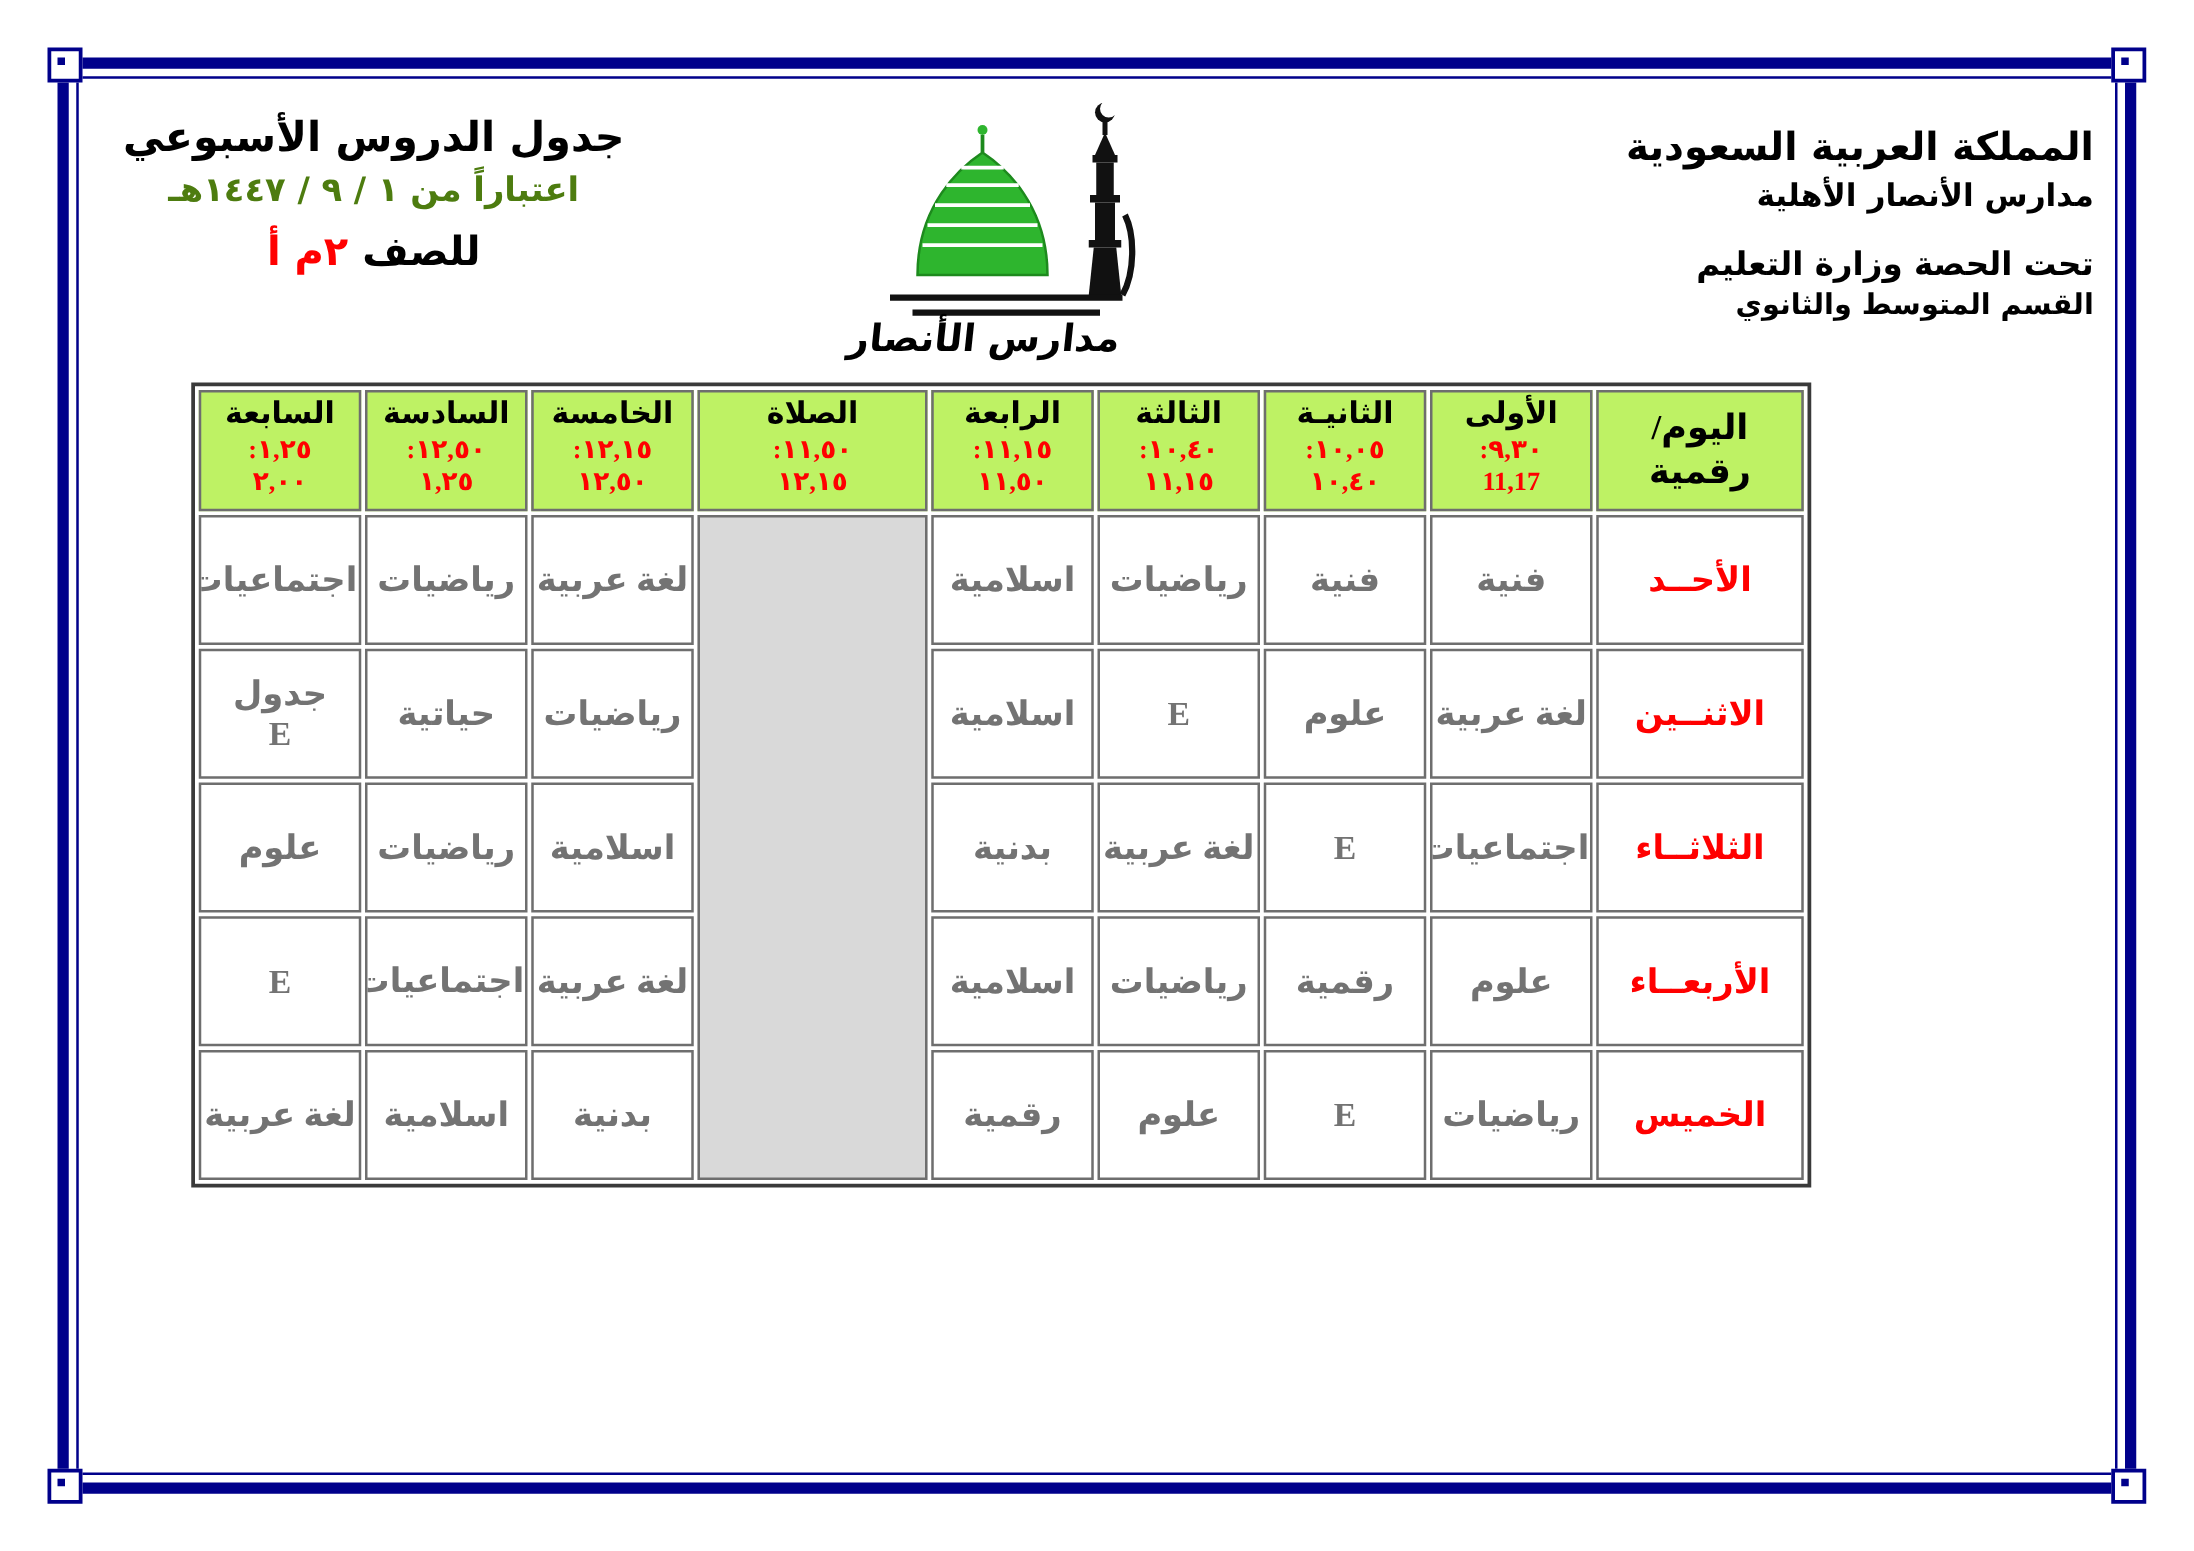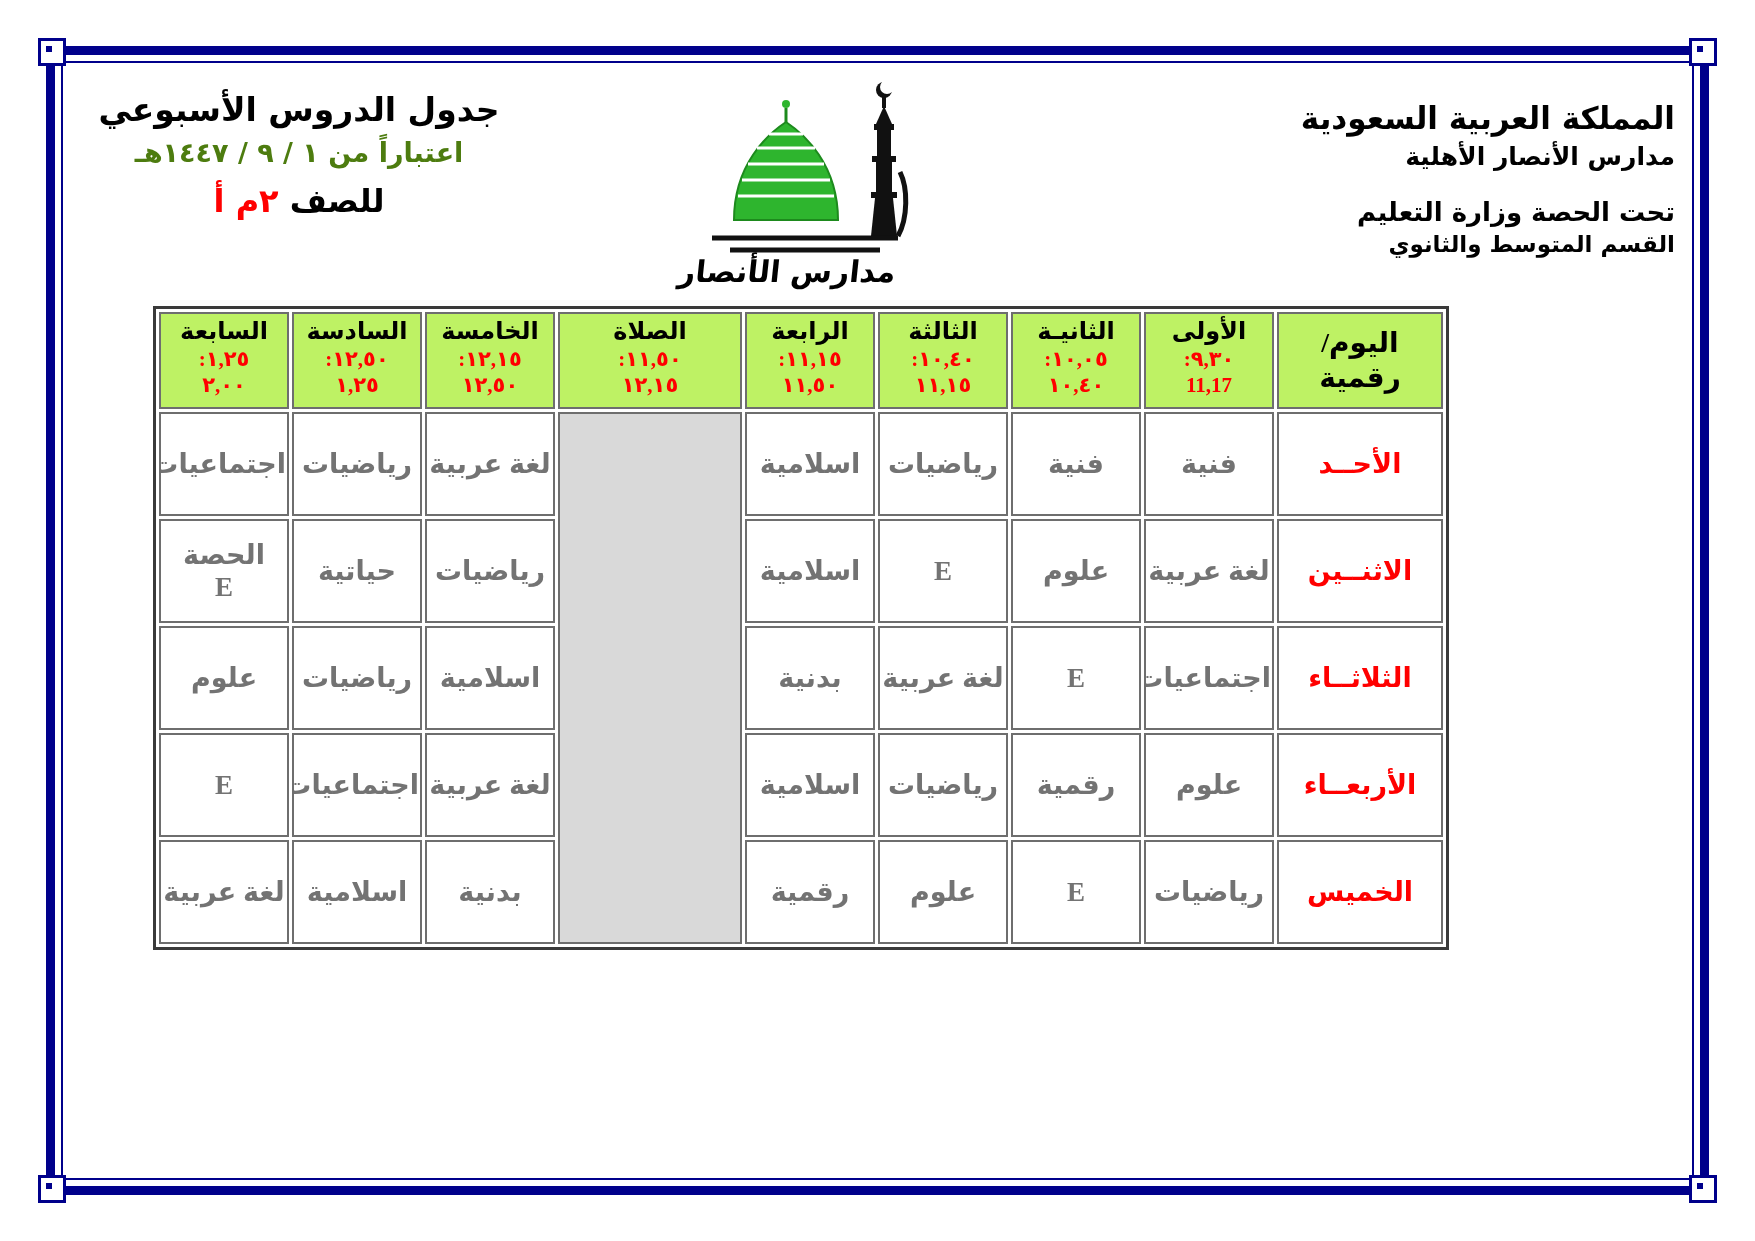--- a/index.html
+++ b/index.html
@@ -179,21 +179,21 @@
         <td class="subject">اجتماعيات</td>
       </tr>
       <tr class="body">
         <td class="day-cell">الاثنــين</td>
         <td class="subject">لغة عربية</td>
         <td class="subject">علوم</td>
         <td class="subject">E</td>
         <td class="subject">اسلامية</td>
         <td class="subject">رياضيات</td>
         <td class="subject">حياتية</td>
-        <td class="subject">الحصة
+        <td class="subject">جدول
 E</td>
       </tr>
       <tr class="body">
         <td class="day-cell">الثلاثــاء</td>
         <td class="subject">اجتماعيات</td>
         <td class="subject">E</td>
         <td class="subject">لغة عربية</td>
         <td class="subject">بدنية</td>
         <td class="subject">اسلامية</td>
         <td class="subject">رياضيات</td>

